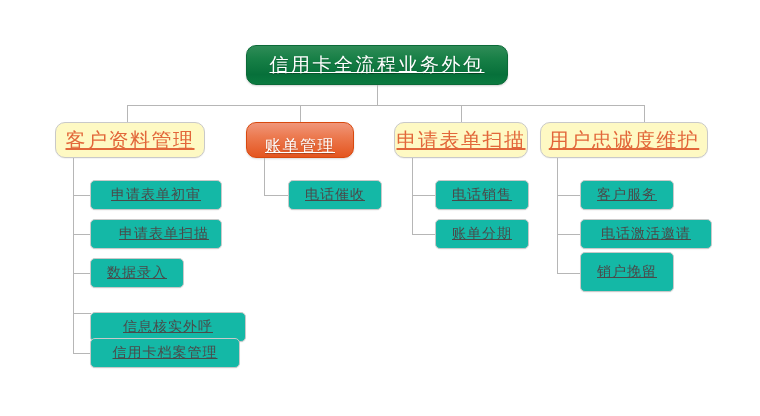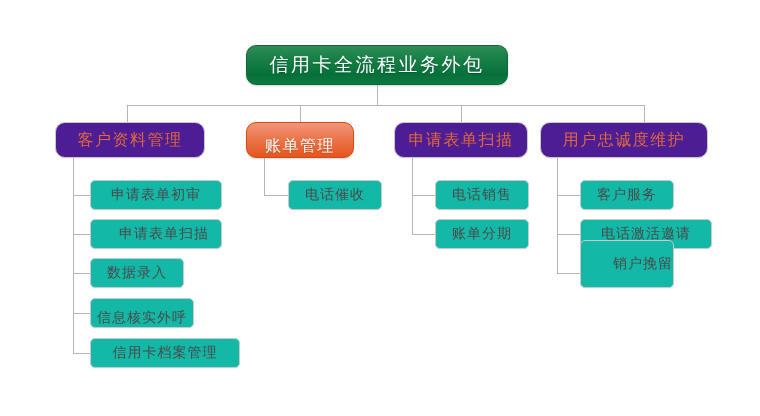--- a/index.html
+++ b/index.html
@@ -20,40 +20,41 @@
 
   
   .node {
     position: absolute;
     box-sizing: border-box;
     display: flex;
     align-items: center;
     justify-content: center;
     white-space: nowrap;
     border-radius: 9px;
+    text-decoration: underline;
   }
 
   
   .node-root {
     border-radius: 10px;
     background: linear-gradient(to bottom, #2f8c57 0%, #177f46 35%, #07703a 75%, #0b7a40 100%);
     color: #ffffff;
     font-size: 19px;
     letter-spacing: 2.5px;
     text-shadow: 0 1px 1px rgba(0,0,0,.25);
     box-shadow: 0 1px 2px rgba(0,0,0,.18);
     border: 1px solid #0b6a38;
   }
 
   
   .node-l2 {
-    background: #4c1d95;
+    background: #fef9c3;
     border: 1px solid #c9c9c9;
     color: #e2673a;
-    font-size: 16px;
+    font-size: 20px;
     letter-spacing: 1.5px;
     border-radius: 10px;
     box-shadow: 0 1px 1px rgba(0,0,0,.05);
   }
 
   
   .node-l2-active {
     background: linear-gradient(to bottom, #f0967a 0%, #ec7a50 40%, #e4551f 100%);
     border: 1px solid #d8490f;
     color: #ffffff;
@@ -115,21 +116,21 @@
 
   <div class="node node-l3" style="left:90px; top:180px; width:132px; height:30px;">
     <span>申请表单初审</span>
   </div>
   <div class="node node-l3" style="left:90px; top:219px; width:132px; height:30px;padding-left:16px;">
     <span>申请表单扫描</span>
   </div>
   <div class="node node-l3" style="left:90px; top:258px; width:94px; height:30px;">
     <span>数据录入</span>
   </div>
-  <div class="node node-l3" style="left:90px; top:298px; width:104px; height:30px;align-items:flex-end;">
+  <div class="node node-l3" style="left:90px; top:312px; width:156px; height:30px;">
     <span>信息核实外呼</span>
   </div>
   <div class="node node-l3" style="left:90px; top:338px; width:150px; height:30px;">
     <span>信用卡档案管理</span>
   </div>
 
   <div class="node node-l2-active" style="left:246px; top:122px; width:108px; height:36px;align-items:flex-end;">
     <span>账单管理</span>
   </div>
   <div class="conn conn-v" style="left:264px; top:158px; height:37px;"></div>
@@ -160,17 +161,17 @@
   <div class="conn conn-h" style="left:557px; top:195px; width:23px;"></div>
   <div class="conn conn-h" style="left:557px; top:234px; width:23px;"></div>
   <div class="conn conn-h" style="left:557px; top:273px; width:23px;"></div>
 
   <div class="node node-l3" style="left:580px; top:180px; width:94px; height:30px;">
     <span>客户服务</span>
   </div>
   <div class="node node-l3" style="left:580px; top:219px; width:132px; height:30px;">
     <span>电话激活邀请</span>
   </div>
-  <div class="node node-l3" style="left:580px; top:240px; width:94px; height:48px;justify-content:flex-end;">
+  <div class="node node-l3" style="left:580px; top:252px; width:94px; height:40px;">
     <span>销户挽留</span>
   </div>
 
 </div>
 
 </body></html>

